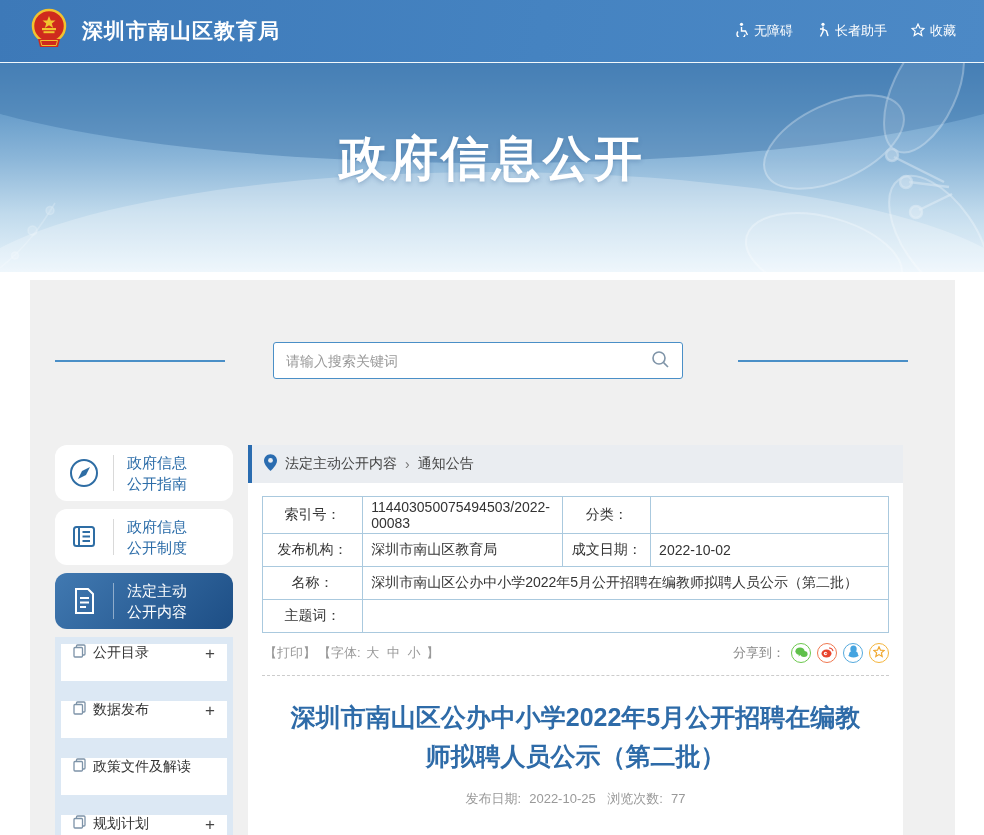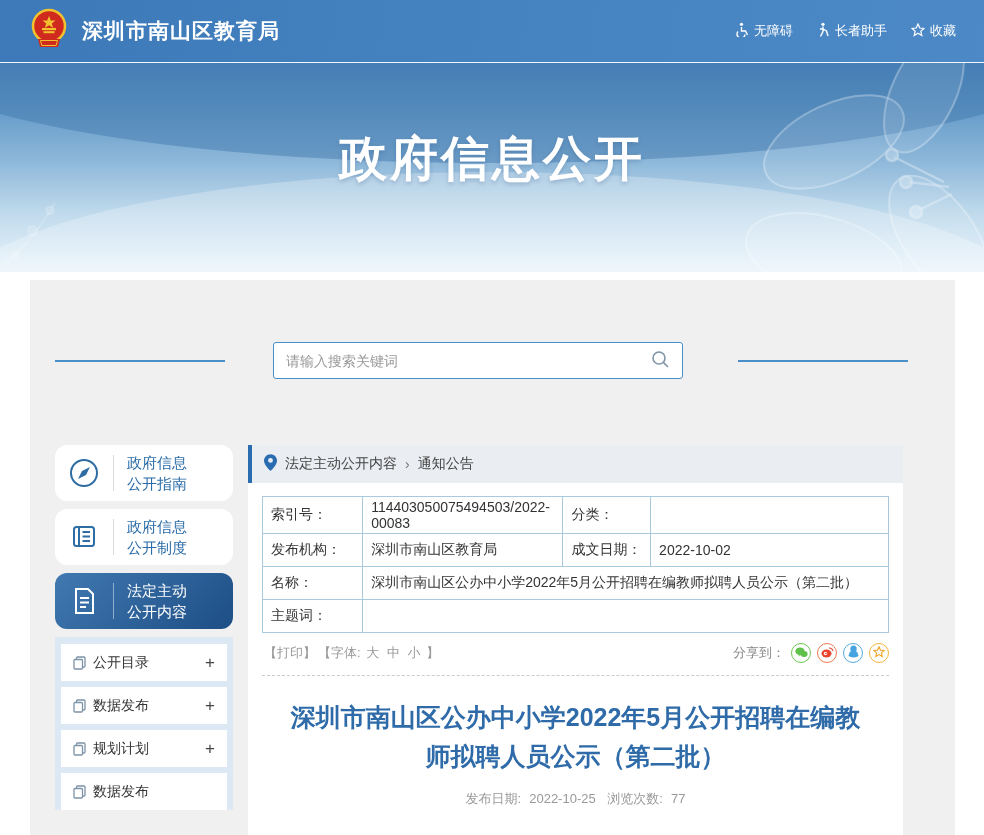--- a/index.html
+++ b/index.html
@@ -53,36 +53,36 @@
   
   .sidebar { width:178px; flex:none; }
   .side-card { height:56px; background:#fff; margin-bottom:8px; display:flex; align-items:center; cursor:pointer;border-radius:12px; }
   .side-card .ic { width:58px; display:flex; justify-content:center; flex:none; }
   .side-card .vdiv { width:1px; height:36px; background:#d9d9d9; flex:none; }
   .side-card .lbl { padding-left:13px; font-size:15px; color:#2b6ca8; line-height:1.4; }
   .side-card.active { background:linear-gradient(135deg,#4179b1 0%,#1d4e85 100%); }
   .side-card.active .lbl { color:#fff; }
   .side-card.active .vdiv { background:rgba(255,255,255,.45); }
   .submenu { background:#dce8f4; padding:7px 6px 0 6px; }
-  .sub-item { height:37px; background:#fff; margin-bottom:6px; display:flex; align-items:center;
+  .sub-item { height:37px; background:#fff; margin-bottom:20px; display:flex; 
     padding:0 12px; font-size:14px; color:#333; cursor:pointer; }
   .sub-item .sic { margin-right:7px; display:flex; }
   .sub-item .plus { margin-left:auto; font-size:17px; color:#444; }
 
   
   .main-card { width:655px; flex:none; background:#fff; min-height:398px; }
   .crumb { height:38px; background:#eaedf1; border-left:4px solid #2a6cb0;
     display:flex; align-items:center; padding:0 12px; gap:8px; font-size:14px; color:#444; }
   .crumb .sep { color:#777; font-size:14px; }
   .crumb a { color:#444; text-decoration:none; cursor:pointer; }
 
   table.meta { width:calc(100% - 28px); margin:13px 14px 0 14px; border-collapse:collapse;
     font-size:14px; table-layout:fixed; }
   table.meta td { border:1px solid #aac9de; height:33px; padding:2px 8px; color:#333; }
-  td.k { text-align:left; white-space:nowrap; }
+  td.k { text-align:center; white-space:nowrap; }
   td.v { text-align:left; }
   .w1{width:16%;} .w2{width:32%;} .w3{width:14%;} .w4{width:38%;}
 
   .toolbar { display:flex; align-items:center; padding:10px 14px 4px 14px; font-size:13px; color:#999; }
   .toolbar .fs { cursor:pointer; margin:0 2px; }
   .share { margin-left:auto; display:flex; align-items:center; gap:6px; color:#888; }
   .share-ic { width:20px; height:20px; border-radius:50%; border:1px solid; display:flex;
     align-items:center; justify-content:center; cursor:pointer; background:#fff; }
   .share-ic.wechat { border-color:#6cc84e; }
   .share-ic.weibo  { border-color:#f07850; }
@@ -261,20 +261,30 @@
           <span>数据发布</span>
           <span class="plus">+</span>
         </div>
         <div class="sub-item">
           <span class="sic">
             <svg width="13" height="14" viewBox="0 0 13 14" fill="none" stroke="#7d93a8" stroke-width="1.3">
               <rect x="3.5" y="1" width="8.5" height="10" rx="1"></rect>
                 <rect x="1" y="3.5" width="8.5" height="9.5" rx="1" fill="#fff"></rect>
             </svg>
           </span>
+          <span>政策文件及解读</span>
+          <span class="plus"></span>
+        </div>
+        <div class="sub-item">
+          <span class="sic">
+            <svg width="13" height="14" viewBox="0 0 13 14" fill="none" stroke="#7d93a8" stroke-width="1.3">
+              <rect x="3.5" y="1" width="8.5" height="10" rx="1"></rect>
+                <rect x="1" y="3.5" width="8.5" height="9.5" rx="1" fill="#fff"></rect>
+            </svg>
+          </span>
           <span>规划计划</span>
           <span class="plus">+</span>
         </div>
         <div class="sub-item">
           <span class="sic">
             <svg width="13" height="14" viewBox="0 0 13 14" fill="none" stroke="#7d93a8" stroke-width="1.3">
               <rect x="3.5" y="1" width="8.5" height="10" rx="1"></rect>
                 <rect x="1" y="3.5" width="8.5" height="9.5" rx="1" fill="#fff"></rect>
             </svg>
           </span>

